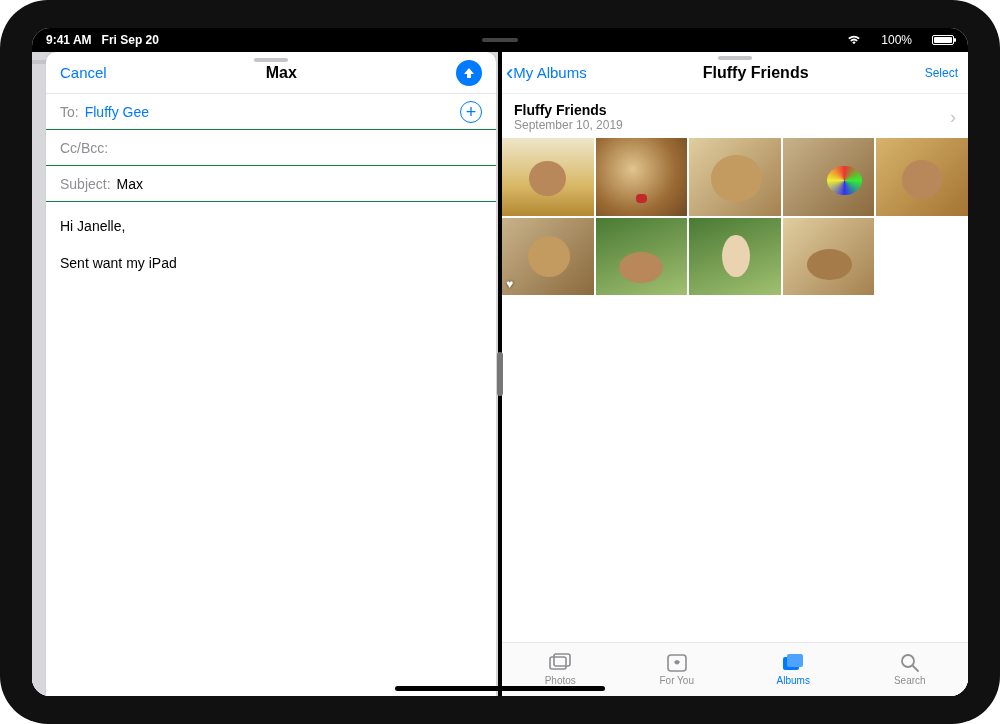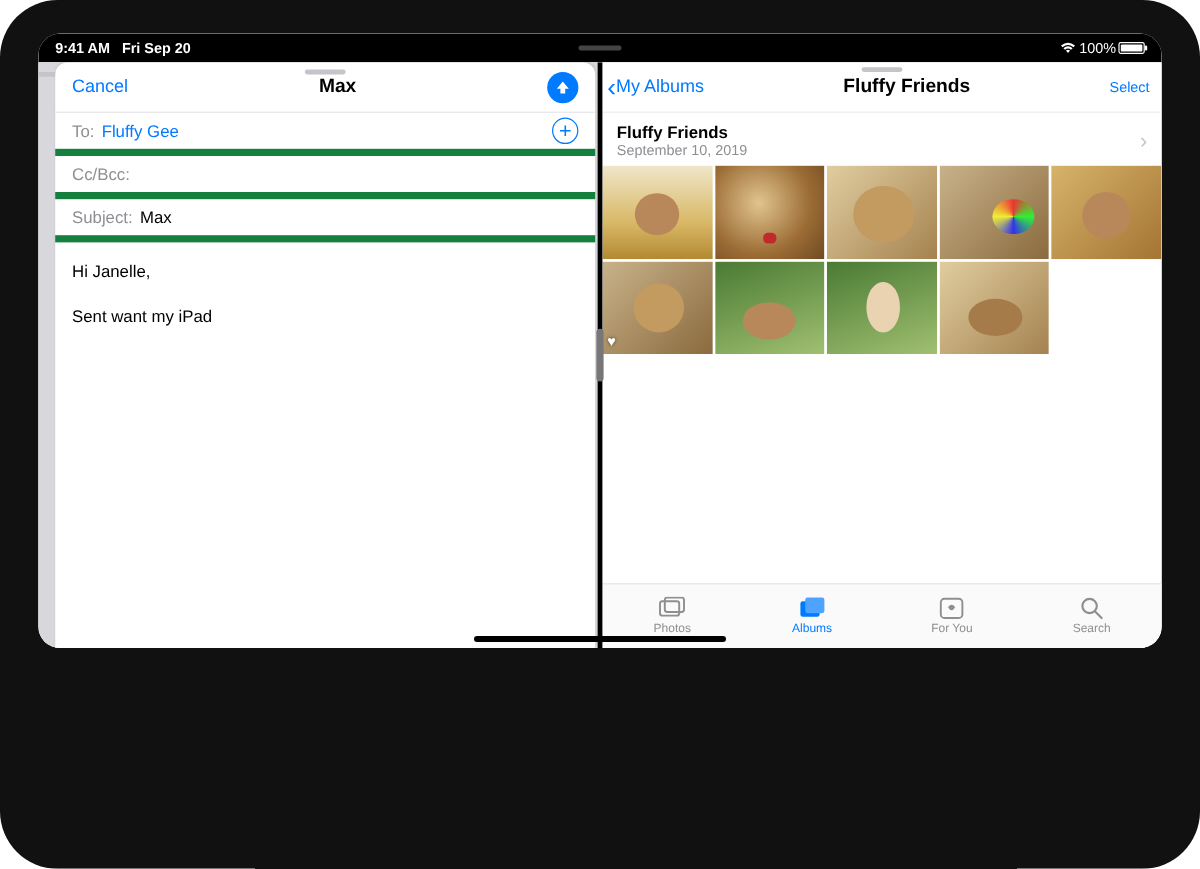--- a/index.html
+++ b/index.html
@@ -8,42 +8,42 @@
 
   
   .device {
     width: 1000px; height: 724px;
     background: #111;
     border-radius: 48px;
     padding: 28px 32px;
     position: relative;
   }
   .screen {
-    width: 936px; height: 512px;
+    width: 936px; height: 668px;
     background: #fff;
     border-radius: 18px;
     overflow: hidden;
     display: flex;
     flex-direction: column;
     position: relative;
   }
 
   
   .status-bar {
     height: 24px;
     background: #000;
     color: #fff;
     display: flex;
     align-items: center;
     padding: 0 14px;
     font-size: 12px;
     position: relative;
   }
   .status-left { display: flex; gap: 10px; font-weight: 600; }
-  .status-right { margin-left: auto; display: flex; align-items: center; gap: 2px; }
+  .status-right { margin-left: auto; display: flex; align-items: center; gap: 20px; }
   .status-grabber-top {
     position: absolute; top: 10px; left: 50%; width: 36px; height: 4px;
     background: #444; border-radius: 2px; transform: translateX(-50%);
   }
   .wifi { width: 14px; height: 10px; }
   .battery {
     width: 22px; height: 10px; border: 1px solid #fff; border-radius: 2px;
     position: relative;
   }
   .battery::after {
@@ -80,21 +80,21 @@
     height: 42px; padding: 0 14px; border-bottom: 1px solid #e5e5ea;
   }
   .link-blue { color: #007aff; font-size: 15px; }
   .compose-title { font-weight: 700; font-size: 16px; color: #000; }
   .send-btn {
     width: 26px; height: 26px; border-radius: 50%; background: #007aff;
     display: flex; align-items: center; justify-content: center;
   }
   .field-row {
     display: flex; align-items: center; height: 36px; padding: 0 14px;
-    border-bottom: 6px solid #15803d; font-size: 14px;
+    border-bottom: 1px solid #15803d; font-size: 14px;
   }
   .field-label { color: #8e8e93; margin-right: 6px; }
   .field-value { color: #007aff; }
   .field-value.plain { color: #000; }
   .add-contact {
     margin-left: auto; width: 22px; height: 22px; border: 1.6px solid #007aff;
     border-radius: 50%; display: flex; align-items: center; justify-content: center; color: #007aff;
     font-size: 18px; line-height: 1;
   }
   .body-area { padding: 14px; font-size: 14px; color: #000; line-height: 1.5; }
@@ -288,36 +288,36 @@
         </div>
 
         <div class="tab-bar">
           <div class="tab">
             <svg width="24" height="20" viewBox="0 0 24 20">
                 <rect x="2" y="4" width="16" height="12" rx="2" fill="none" stroke="#8e8e93" stroke-width="1.6"></rect>
                 <rect x="6" y="1" width="16" height="12" rx="2" fill="none" stroke="#8e8e93" stroke-width="1.6"></rect>
               </svg>
             <span>Photos</span>
           </div>
+          <div class="tab">
+            <svg width="22" height="20" viewBox="0 0 22 20">
+                <rect x="2" y="2" width="18" height="16" rx="3" fill="none" stroke="#8e8e93" stroke-width="1.6"></rect>
+                <path d="M8 9 Q11 5 14 9 Q11 14 8 9 Z" fill="#8e8e93"></path>
+              </svg>
+            <span>For You</span>
+          </div>
           <div class="tab active">
             <svg width="24" height="20" viewBox="0 0 24 20">
                 <rect x="2" y="4" width="16" height="13" rx="2" fill="#007aff"></rect>
                 <rect x="6" y="1" width="16" height="13" rx="2" fill="#4da3ff"></rect>
               </svg>
             <span>Albums</span>
           </div>
           <div class="tab">
             <svg width="22" height="20" viewBox="0 0 22 20">
-                <rect x="2" y="2" width="18" height="16" rx="3" fill="none" stroke="#8e8e93" stroke-width="1.6"></rect>
-                <path d="M8 9 Q11 5 14 9 Q11 14 8 9 Z" fill="#8e8e93"></path>
-              </svg>
-            <span>For You</span>
-          </div>
-          <div class="tab">
-            <svg width="22" height="20" viewBox="0 0 22 20">
                 <circle cx="9" cy="8" r="6" fill="none" stroke="#8e8e93" stroke-width="1.8"></circle>
                 <line x1="14" y1="13" x2="19" y2="18" stroke="#8e8e93" stroke-width="1.8" stroke-linecap="round"></line>
               </svg>
             <span>Search</span>
           </div>
         </div>
 
       </div>
     </div>
 

